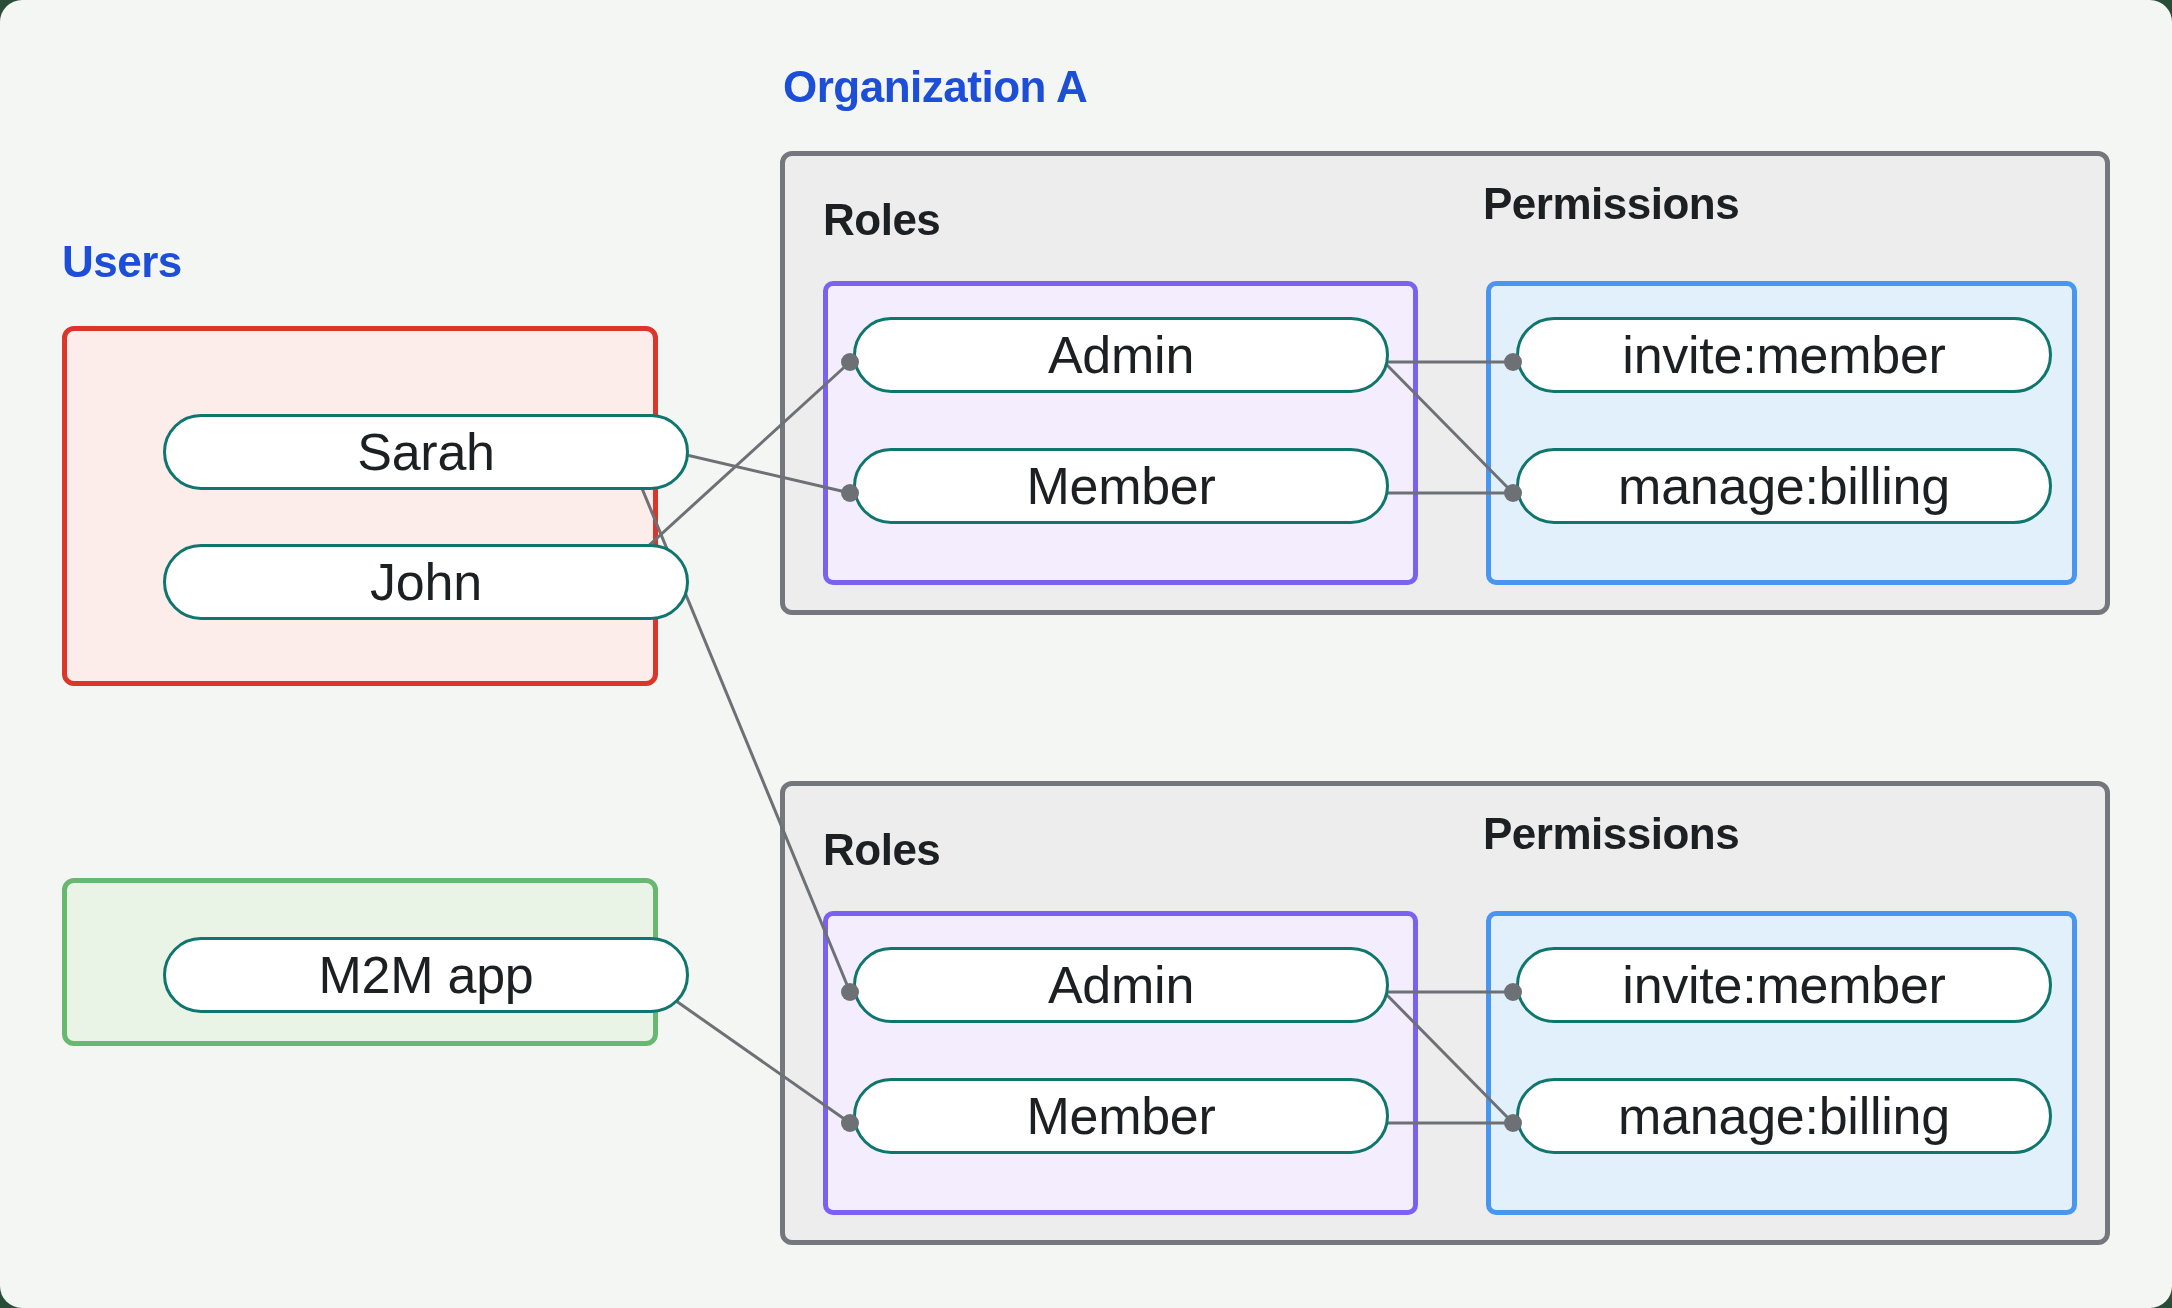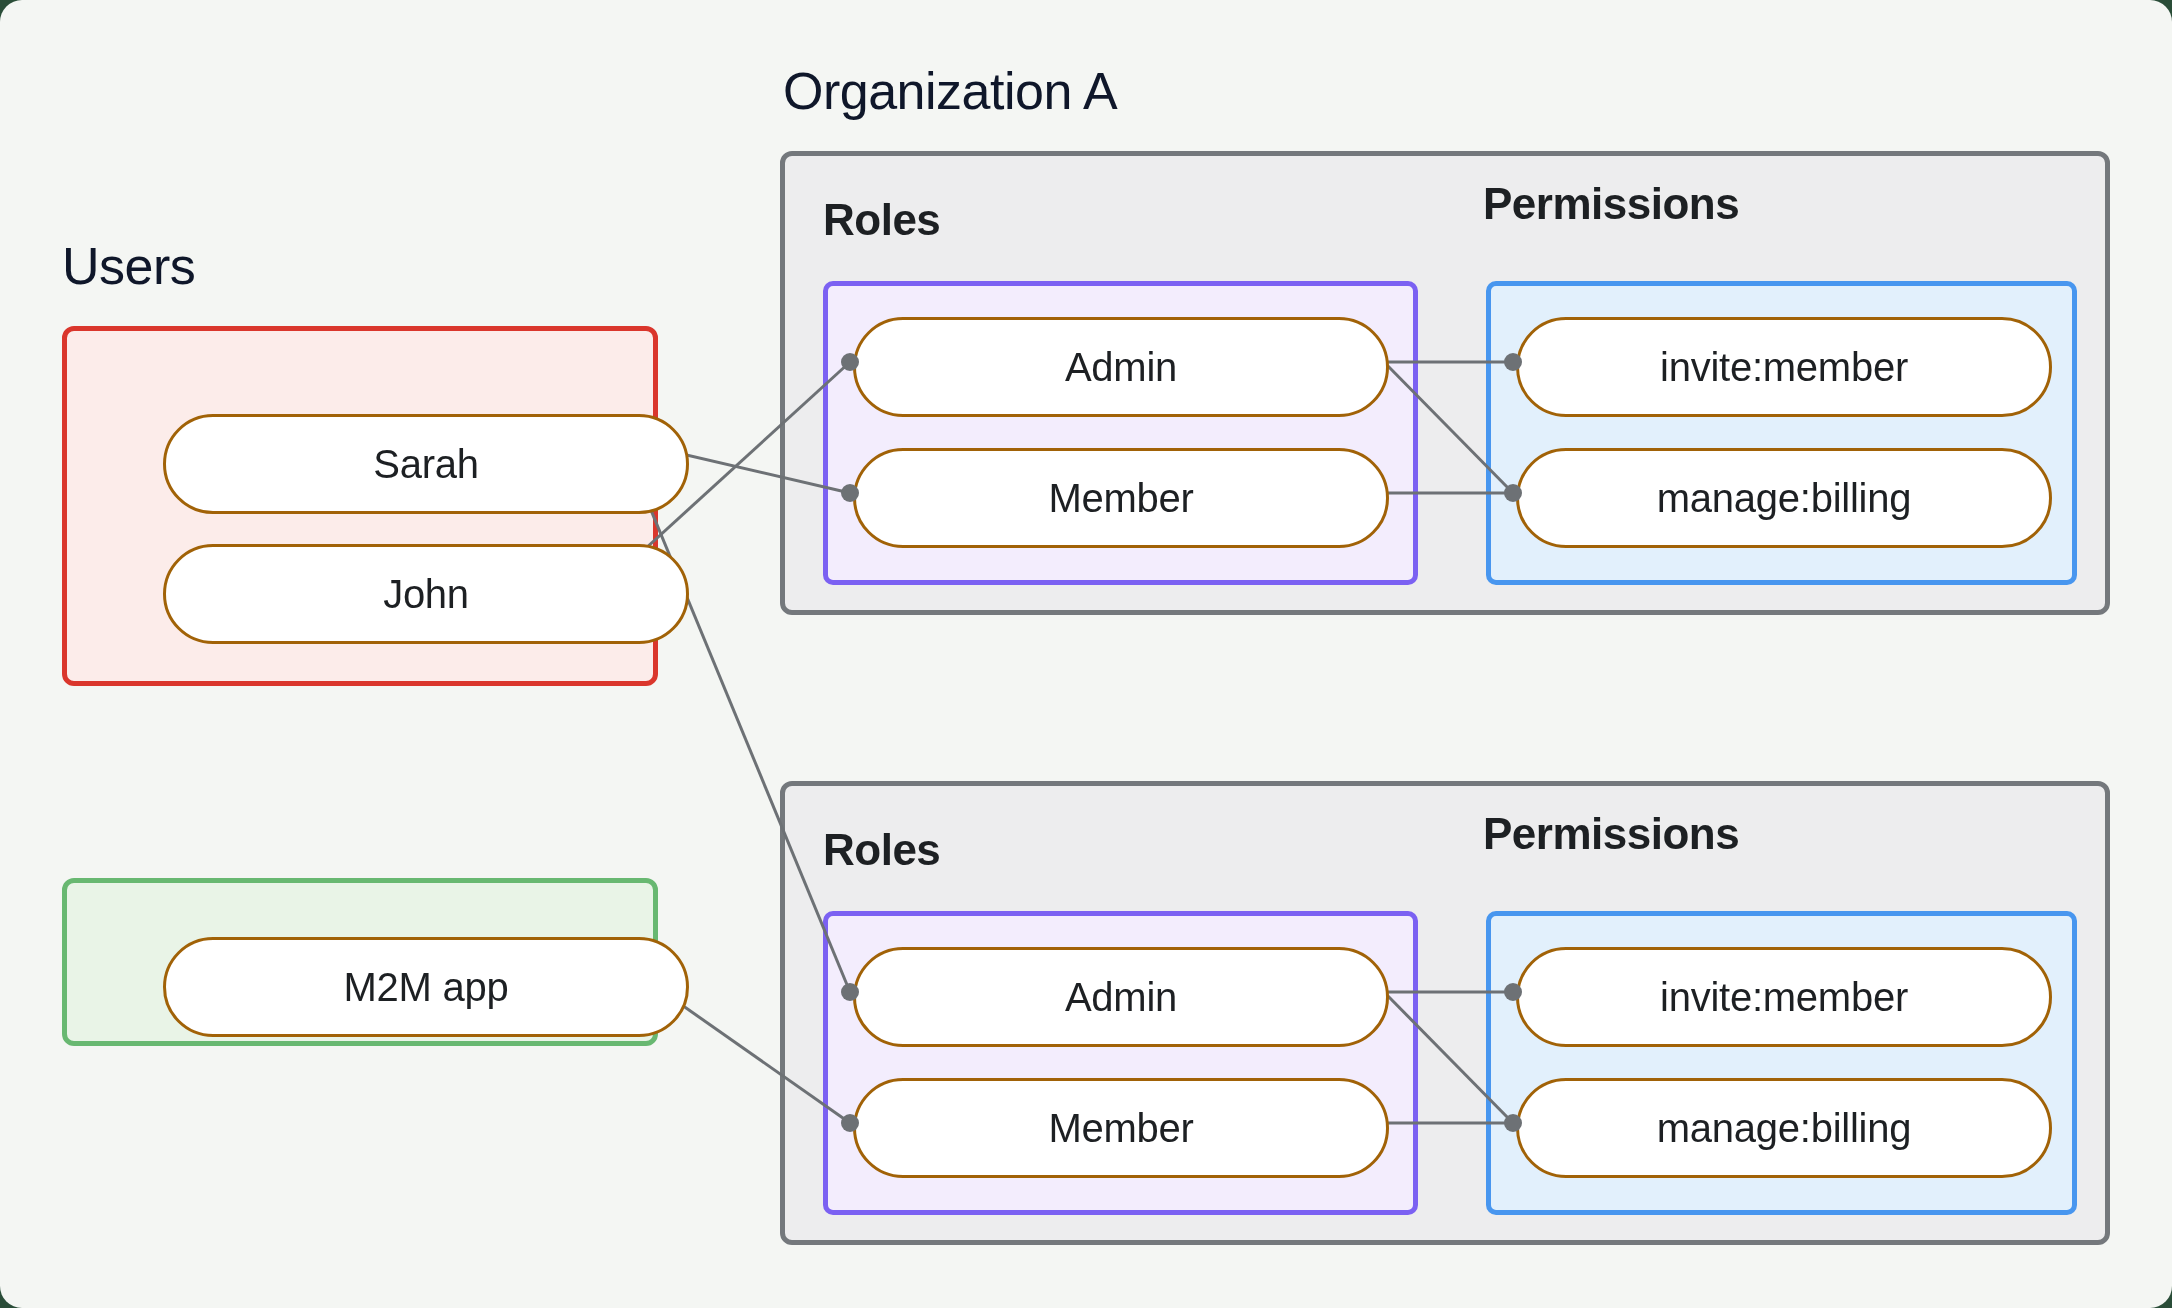--- a/index.html
+++ b/index.html
@@ -12,24 +12,24 @@
   }
   #panel {
     position: absolute; inset: 0;
     background: #f4f6f3;
     border-radius: 22px;
   }
 
   
   .label {
     position: absolute;
-    font-size: 52px;
-    font-weight: 400;
+    font-size: 44px;
+    font-weight: 700;
     letter-spacing: -0.5px;
-    color: #0f172a;
+    color: #1d4ed8;
     line-height: 1;
     white-space: nowrap;
   }
   .sublabel {
     position: absolute;
     font-size: 44px;
     font-weight: 600;
     letter-spacing: -0.5px;
     color: #1d2023;
     line-height: 1;
@@ -53,26 +53,26 @@
     position: absolute; left: 701px; top: 125px;
     width: 591px; height: 304px;
     background: #e2f0fc; border: 5px solid #4896ef; border-radius: 10px;
   }
   .org-sublabel-roles { left: 38px; top: 42px; }
   .org-sublabel-perms { left: 698px; top: 26px; }
 
   
   .pill {
     position: absolute;
-    height: 100px;
+    height: 76px;
     background: #ffffff;
-    border: 3px solid #a16207;
+    border: 3px solid #0f766e;
     border-radius: 50px;
     display: flex; align-items: center; justify-content: center;
-    font-size: 40px;
+    font-size: 52px;
     font-weight: 400;
     letter-spacing: -0.25px;
     color: #1d2023;
     z-index: 10;
     white-space: nowrap;
   }
   .user-pill { left: 96px; width: 526px; margin-top: 24px; }
   .org-pill-left  { left: 68px;  width: 536px; }
   .org-pill-right { left: 731px; width: 536px; }
 

